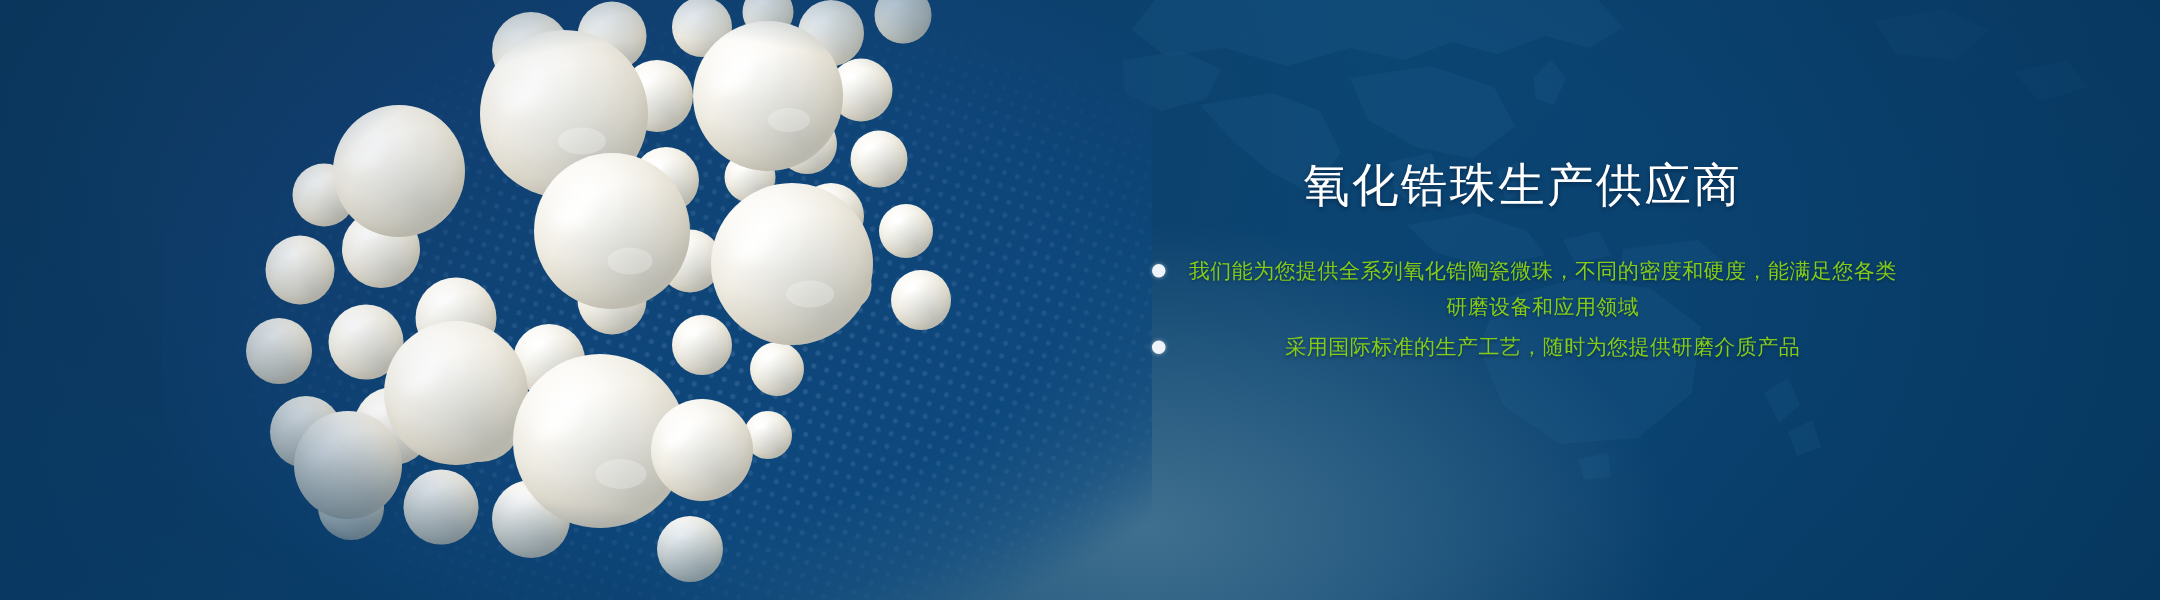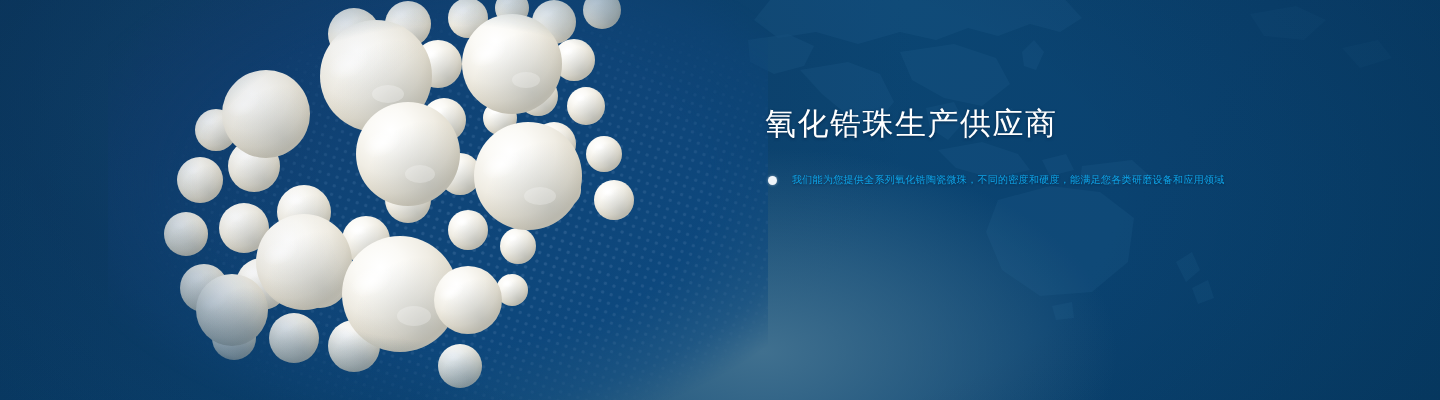--- a/index.html
+++ b/index.html
@@ -60,43 +60,44 @@
     pointer-events: none;
   }
   .beads-photo svg { display: block; width: 100%; height: 100%; }
 
   
   .copy {
     position: absolute;
     left: 765px;
     top: 104px;
     width: 500px;
+    text-align: center;
   }
   .headline {
     margin: 0;
     font-size: 31px;
     line-height: 40px;
     font-weight: 400;
     color: #ffffff;
     letter-spacing: 1.5px;
     text-shadow: 0 1px 3px rgba(0,22,48,0.55);
     white-space: nowrap;
   }
   .bullets {
     list-style: none;
     margin: 24px 0 0 0;
     padding: 0;
   }
   .bullet {
     position: relative;
     padding-left: 27px;
     margin-bottom: 3px;
-    font-size: 10px;
+    font-size: 14px;
     line-height: 24px;
-    color: #0ea5e9;
+    color: #84cc16;
     letter-spacing: 0.3px;
     text-shadow: 0 1px 2px rgba(0,20,45,0.5);
   }
   .bullet-dot {
     position: absolute;
     left: 3px;
     top: 8px;
     width: 9px;
     height: 9px;
     border-radius: 50%;
@@ -482,16 +483,20 @@
   <div class="bg-vignette"></div>
 
   <div class="copy">
     <h1 class="headline">氧化锆珠生产供应商</h1>
 
     <ul class="bullets">
       <li class="bullet">
         <span class="bullet-dot"></span>
         <span class="bullet-text">我们能为您提供全系列氧化锆陶瓷微珠，不同的密度和硬度，能满足您各类研磨设备和应用领域</span>
       </li>
+      <li class="bullet">
+        <span class="bullet-dot"></span>
+        <span class="bullet-text">采用国际标准的生产工艺，随时为您提供研磨介质产品</span>
+      </li>
     </ul>
   </div>
 
 </div>
 
 </body></html>

